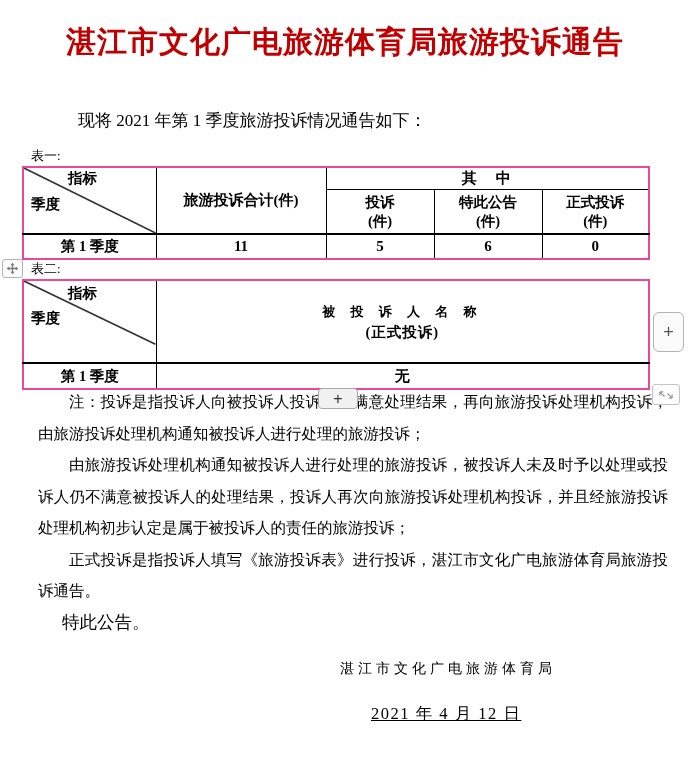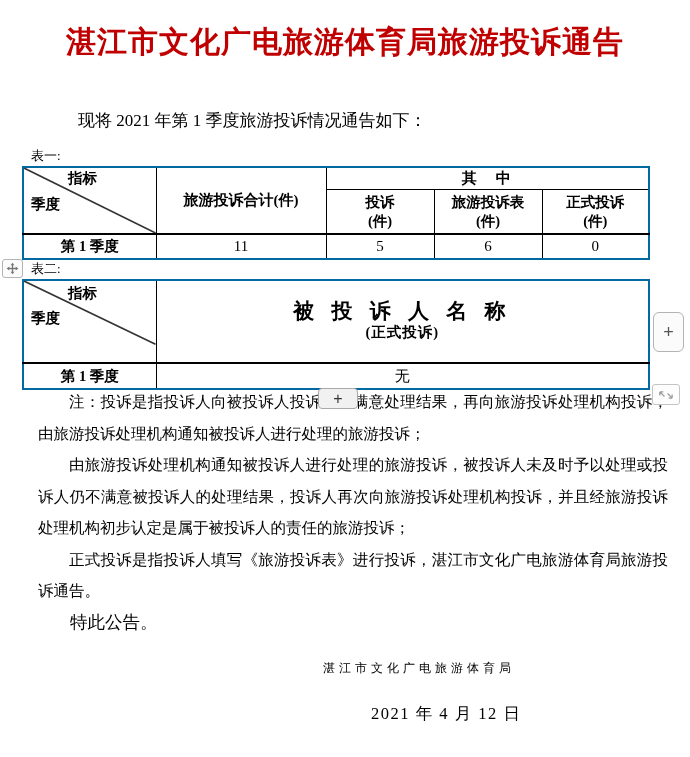--- a/index.html
+++ b/index.html
@@ -22,44 +22,44 @@
   .tbl-label{font-size:13px;line-height:16px;}
   #t1-label{top:148px;left:31px;}
   #t2-label{top:261px;left:31px;}
 
   
   table.doc-table{border-collapse:collapse;table-layout:fixed;background:#fff;}
   table.doc-table td{border:1px solid #000;text-align:center;vertical-align:middle;padding:0;
     font-size:15px;}
   #table1{top:166px;left:22px;}
   #table2{top:279px;left:22px;}
-  table.doc-table{border:2px solid #0369a1;}
+  table.doc-table{border:2px solid #ec4899;}
   tr.data-row td{border-top:2px solid #000;}
   .hd{font-weight:bold;}
   .unit-line{line-height:19px;font-weight:bold;font-size:14.5px;}
   .group-hd{font-weight:bold;font-size:15px;letter-spacing:2px;}
   td.corner{position:relative;}
   td.corner svg{position:absolute;top:0;left:0;width:100%;height:100%;display:block;}
   td.corner .c-top{position:absolute;top:1px;left:44px;font-weight:bold;font-size:14.5px;}
   td.corner .c-bottom{position:absolute;left:7px;font-weight:bold;font-size:14.5px;text-align:right;}
   #table1 td.corner .c-bottom{top:27px;}
   #table2 td.corner .c-top{top:3px;}
   #table2 td.corner .c-bottom{top:28px;}
-  .num{font-size:14.5px;font-weight:normal;}
-  .t2-head .l1{font-weight:bold;font-size:21px;letter-spacing:6px;line-height:21px;}
+  .num{font-size:14.5px;font-weight:bold;}
+  .t2-head .l1{font-weight:bold;font-size:13px;letter-spacing:6px;line-height:21px;}
   .t2-head .l2{font-weight:bold;font-size:14.5px;line-height:21px;letter-spacing:1px;}
 
   
   #notes{top:386px;left:38px;width:630px;font-size:15.5px;line-height:31.5px;
     text-align:justify;}
   #notes p{margin:0;text-indent:2em;}
 
-  #closing{top:610px;left:62px;font-size:17.5px;margin-left:8px;}
-  #signature{top:660px;left:323px;font-size:12px;letter-spacing:4px;text-align:center;}
-  #doc-date{top:703px;left:371px;font-size:16.5px;letter-spacing:1.5px;}
+  #closing{top:610px;left:62px;font-size:17.5px;}
+  #signature{top:660px;left:340px;font-size:14px;letter-spacing:4px;text-align:center;}
+  #doc-date{top:703px;left:371px;font-size:16.5px;letter-spacing:1.5px;text-decoration:underline;}
 
   
   .widget{box-sizing:border-box;background:#fcfcfc;border:1px solid #b4b4b4;
     display:flex;align-items:center;justify-content:center;z-index:5;
     font-family:"Liberation Sans","DejaVu Sans",sans-serif;color:#555;}
   #move-handle{top:259px;left:2px;width:21px;height:19px;border-radius:3px;padding:0;}
   #add-col-btn{top:312px;left:653px;width:31px;height:40px;border-radius:6px;
     font-size:18px;line-height:1;background:#fbfbfb;}
   #add-row-btn{top:388px;left:318px;width:40px;height:21px;border-radius:4px;
     font-size:16px;line-height:1;background:#f1f1f1;border-color:#a9a9a9;color:#333;}
@@ -96,21 +96,21 @@
         </td>
         <td class="hd" rowspan="2">旅游投诉合计(件)</td>
         <td class="group-hd" colspan="3">其　中</td>
       </tr>
       <tr style="height:43px">
         <td>
           <div class="unit-line">投诉</div>
           <div class="unit-line">(件)</div>
         </td>
         <td>
-          <div class="unit-line">旅游投诉表</div>
+          <div class="unit-line">特此公告</div>
           <div class="unit-line">(件)</div>
         </td>
         <td>
           <div class="unit-line">正式投诉</div>
           <div class="unit-line">(件)</div>
         </td>
       </tr>
       <tr class="data-row" style="height:25px">
         <td class="hd" style="font-size:14.5px">第 1 季度</td>
         <td class="num">11</td>

